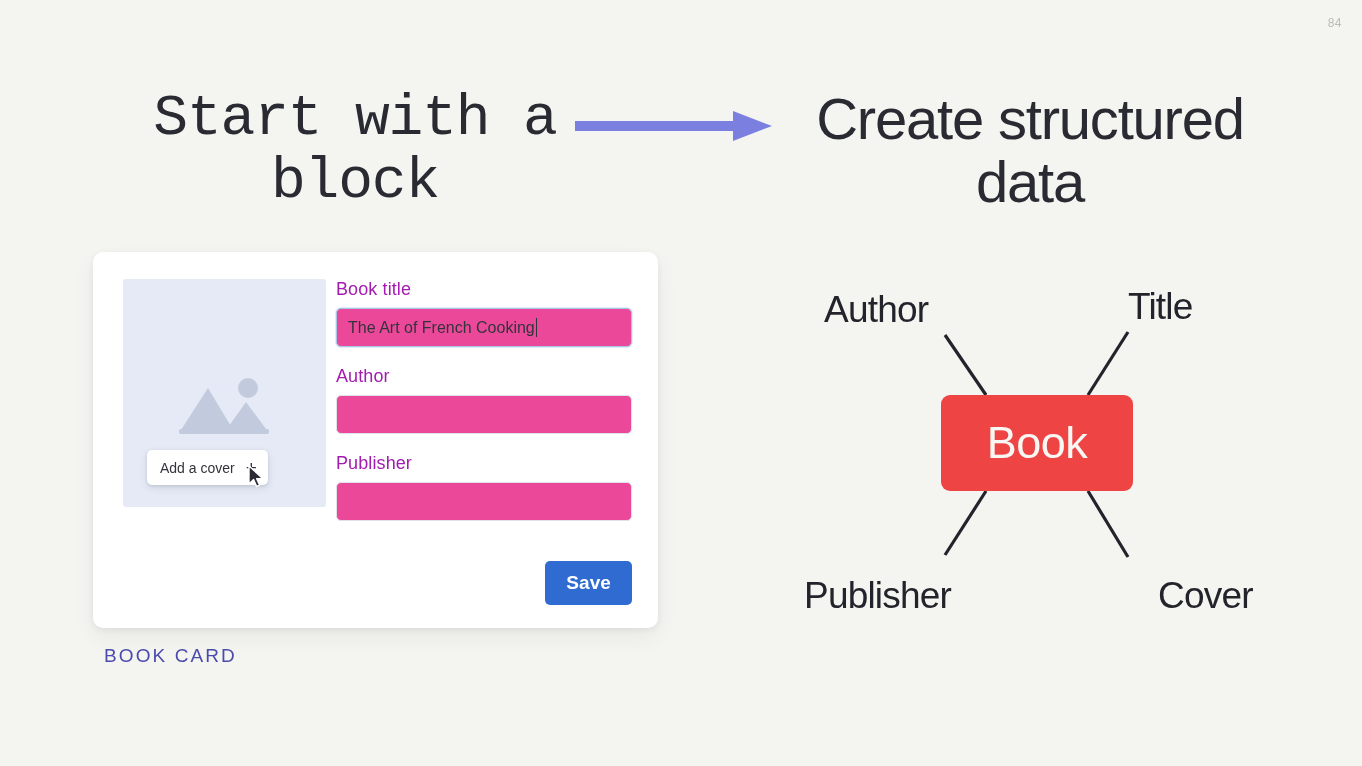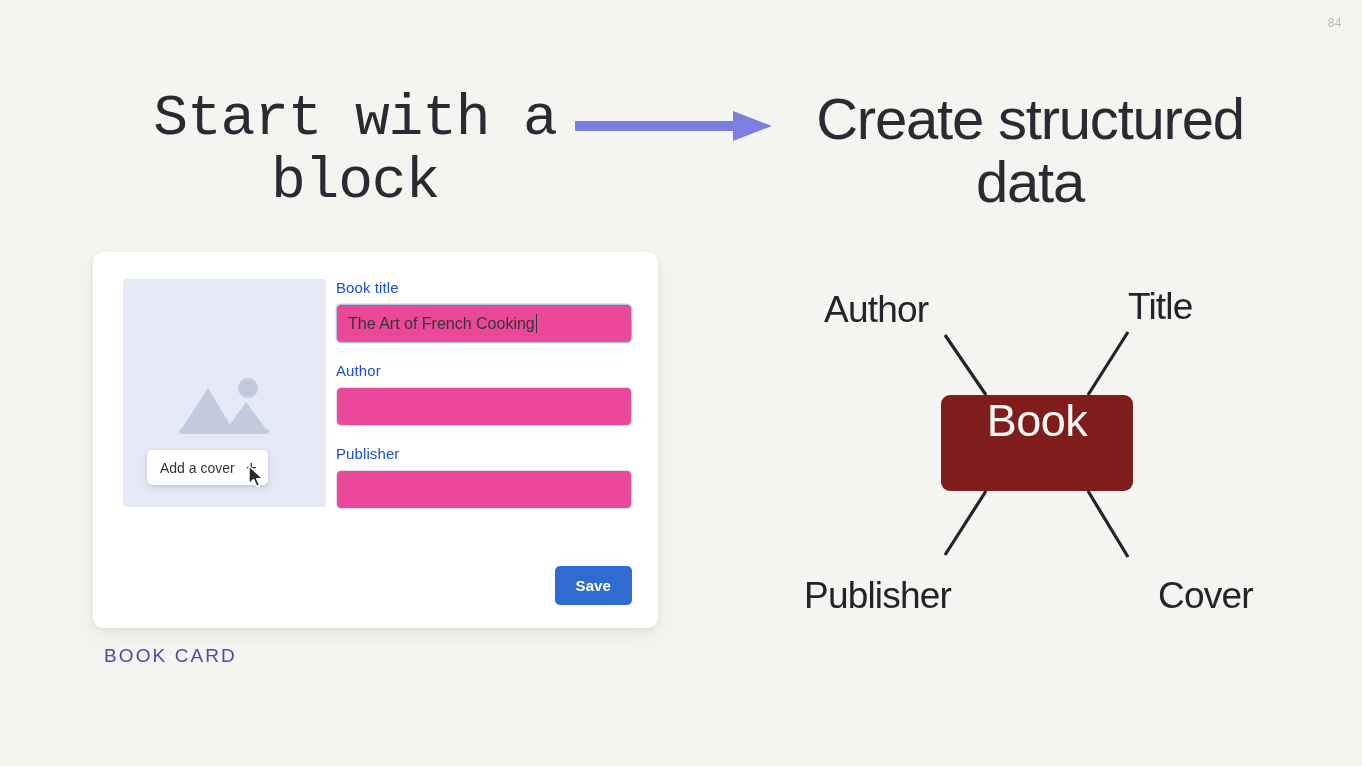--- a/index.html
+++ b/index.html
@@ -129,22 +129,22 @@
   
   .form {
     position: absolute;
     left: 243px;
     top: 27px;
     width: 296px;
   }
   .field { margin-bottom: 19px; }
   .field:last-of-type { margin-bottom: 0; }
   .field-label {
-    font-size: 15px;
-    color: #1d4ed8;
+    font-size: 18px;
+    color: #a21caf;
     margin-bottom: 8px;
     letter-spacing: 0.1px;
   }
   .field-input {
     box-sizing: border-box;
     width: 296px;
     height: 39px;
     border: 1px solid #dfe2e8;
     border-radius: 5px;
     background: #ec4899;
@@ -170,21 +170,21 @@
   .save-row {
     position: absolute;
     right: 26px;
     bottom: 23px;
   }
   .save-button {
     background: #2f6bd0;
     color: #ffffff;
     border: none;
     border-radius: 5px;
-    font-size: 15px;
+    font-size: 19px;
     font-weight: 700;
     font-family: "Liberation Sans", sans-serif;
     padding: 11px 21px;
     cursor: pointer;
     letter-spacing: 0.1px;
   }
 
   .card-caption {
     position: absolute;
     left: 104px;
@@ -215,24 +215,24 @@
   .label-title    { left: 348px; top: 16px; }
   .label-publisher{ left: 24px;  top: 305px; }
   .label-cover    { left: 332px; top: 305px; margin-left: 46px; }
 
   .book-node {
     position: absolute;
     left: 161px;
     top: 125px;
     width: 192px;
     height: 96px;
-    background: #7f1d1d;
+    background: #ef4444;
     border-radius: 9px;
     display: flex;
-    align-items: flex-start;
+    align-items: center;
     justify-content: center;
   }
   .book-node-label {
     color: #f7f7f4;
     font-size: 45px;
     letter-spacing: -0.5px;
   }
 </style>
 </head>
 <body>

